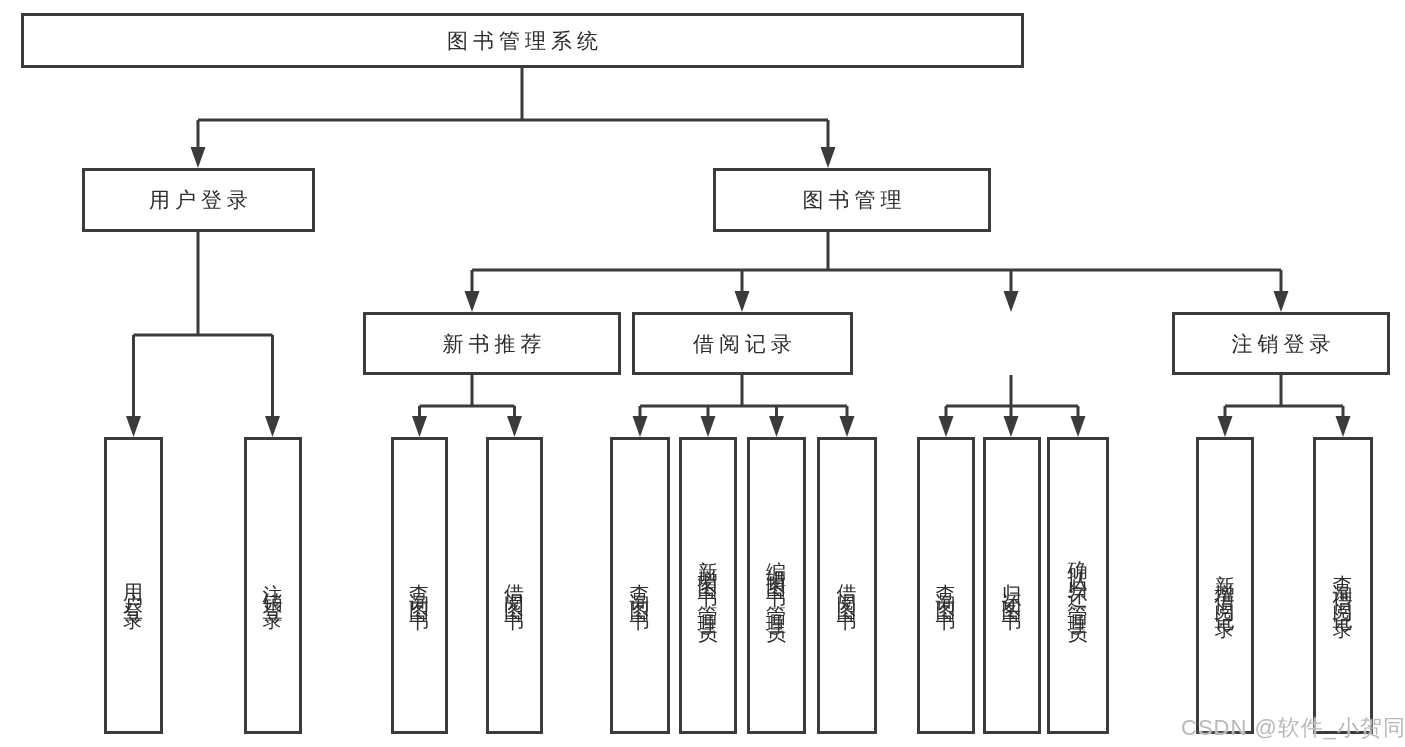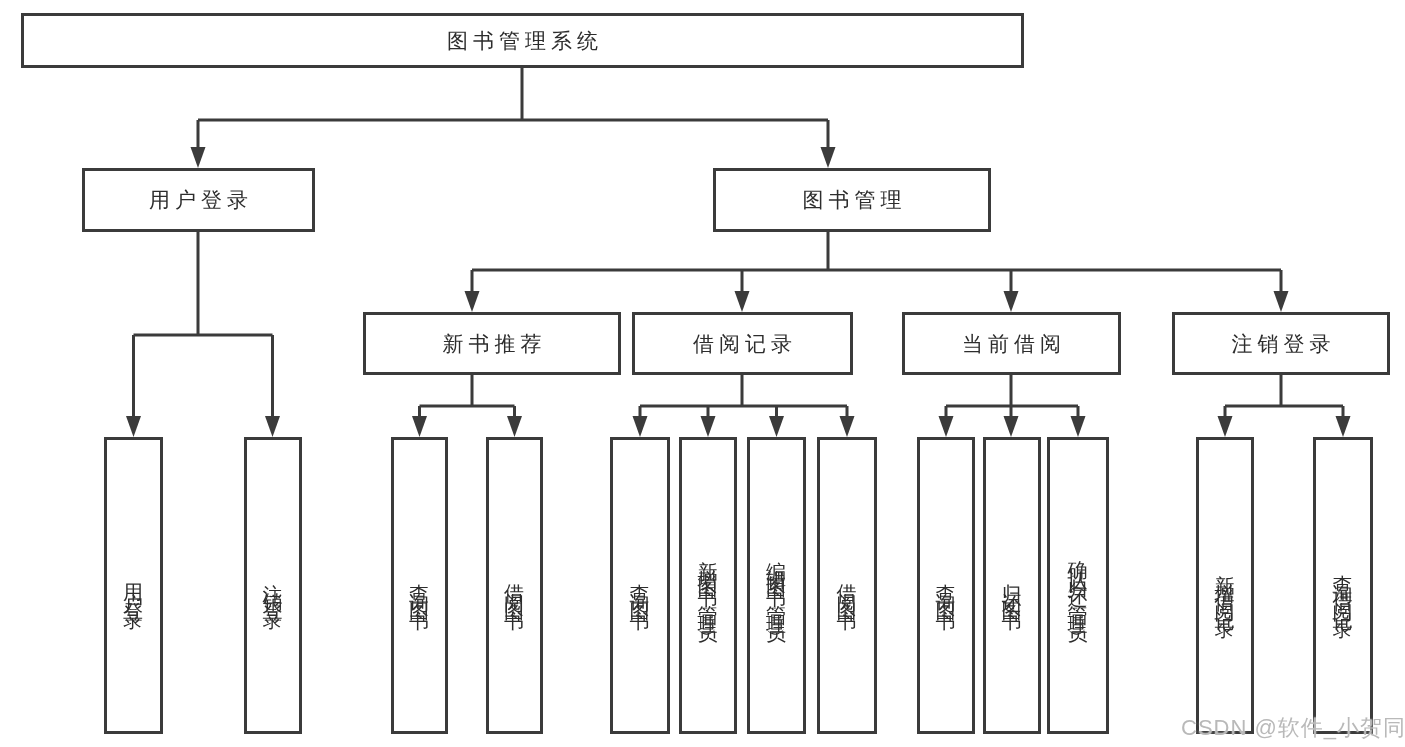--- a/index.html
+++ b/index.html
@@ -74,23 +74,20 @@
   <div class="box hbox" style="left:713px;top:168px;width:278px;height:64px">
     <span class="lbl">图书管理</span>
   </div>
 
   <div class="box hbox" style="left:363px;top:312px;width:258px;height:63px">
     <span class="lbl">新书推荐</span>
   </div>
   <div class="box hbox" style="left:632px;top:312px;width:221px;height:63px">
     <span class="lbl">借阅记录</span>
   </div>
-  <div class="box hbox" style="left:902px;top:312px;width:219px;height:63px">
-    <span class="lbl">当前借阅</span>
-  </div>
   <div class="box hbox" style="left:1172px;top:312px;width:218px;height:63px">
     <span class="lbl">注销登录</span>
   </div>
 
   <div class="box leaf" style="left:104px;top:437px;width:59px;height:297px">
     <span class="lbl">用户登录</span>
   </div>
   <div class="box leaf" style="left:244px;top:437px;width:58px;height:297px">
     <span class="lbl">注销登录</span>
   </div>

